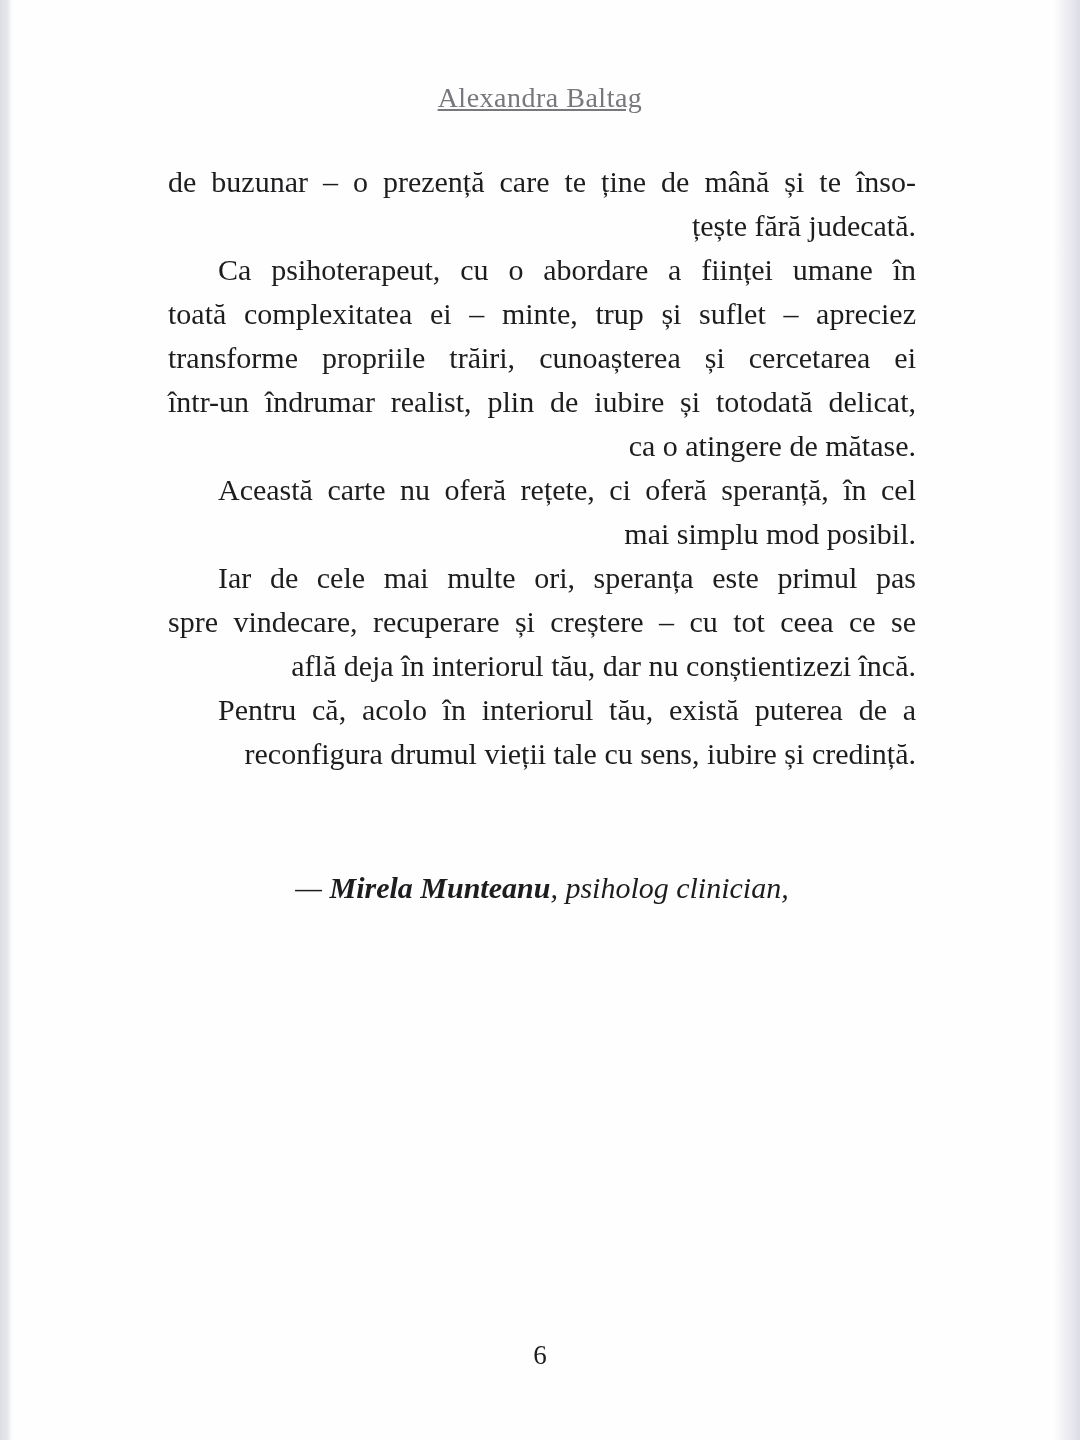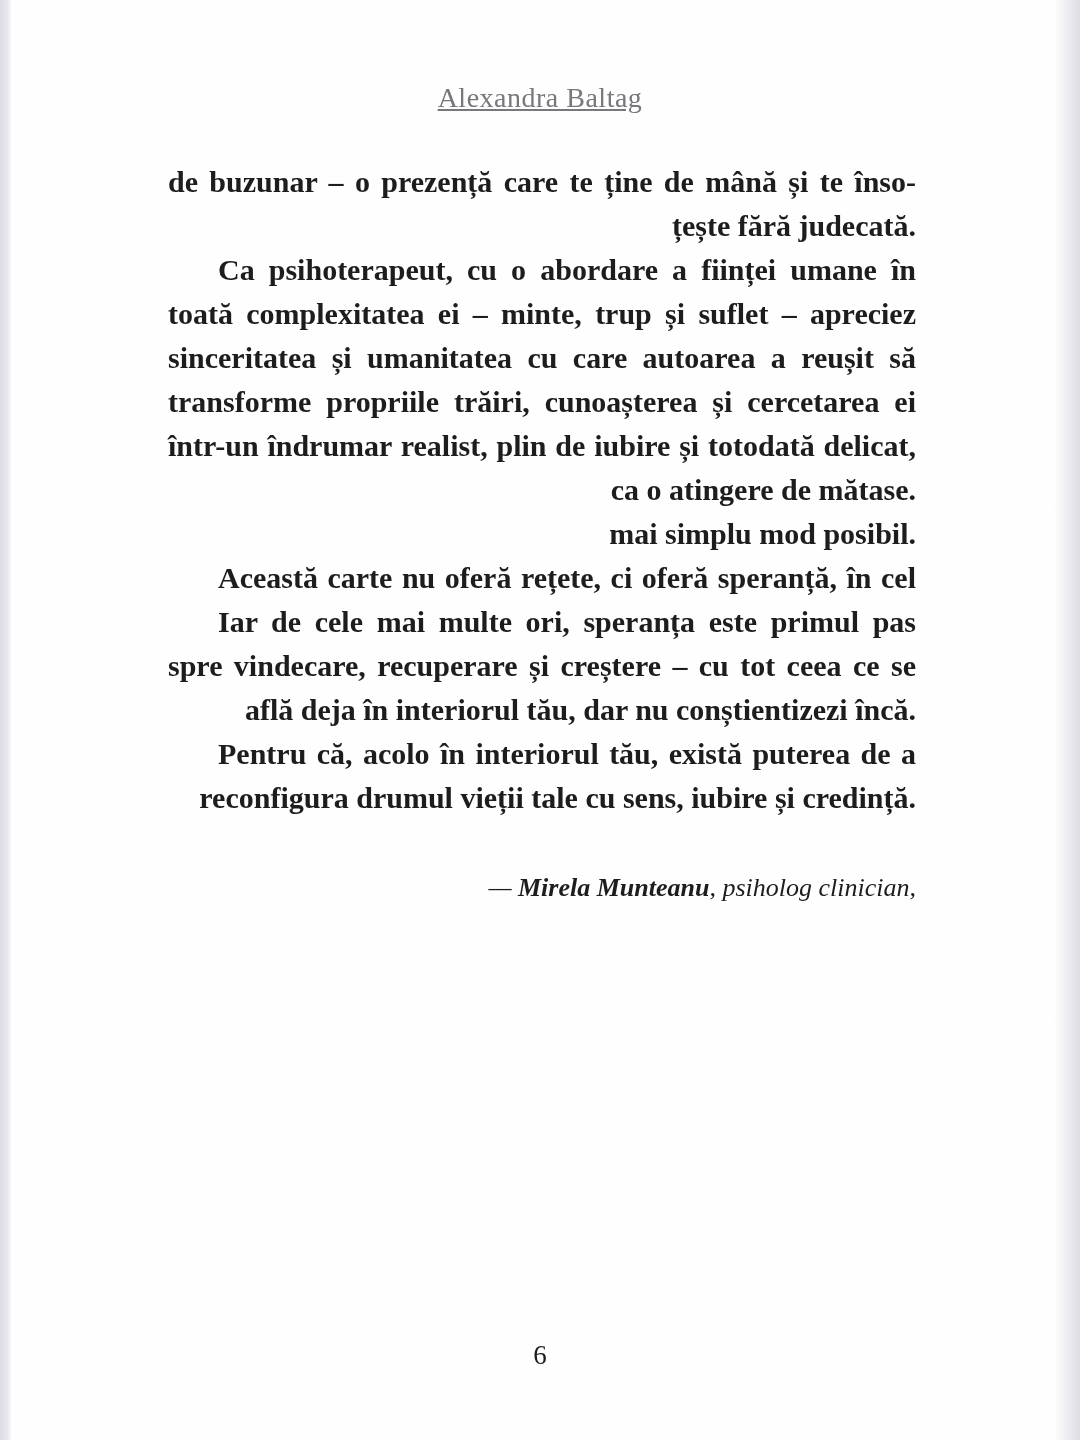--- a/index.html
+++ b/index.html
@@ -46,37 +46,36 @@
     left: 168px;
     top: 160px;
     width: 748px;
     font-size: 30px;
     line-height: 44px;
     color: var(--text-color, #1d1d1f);
   }
   .body-line {
     text-align: justify;
     text-align-last: justify;
-    font-weight: bold;
   }
   .body-line.last {
     text-align: right;
     text-align-last: auto;
   }
   .body-line.indent {
     text-indent: 50px;
   }
   .attribution {
     position: absolute;
     left: 168px;
     top: 864px;
     width: 748px;
-    text-align: right;
+    text-align: center;
     font-style: italic;
-    font-size: 26px;
+    font-size: 30px;
     line-height: 47px;
     color: var(--text-color, #1d1d1f);
   }
   .attribution .author-name {
     font-weight: bold;
   }
   .page-number {
     position: absolute;
     left: 0; right: 0;
     top: 1340px;
@@ -92,26 +91,25 @@
   <div class="edge-left"></div>
   <div class="edge-right"></div>
 
   <div class="running-header">Alexandra Baltag</div>
 
   <div class="text-block">
       <div class="body-line">de buzunar – o prezență care te ține de mână și te înso-</div>
       <div class="body-line last">țește fără judecată.</div>
       <div class="body-line indent">Ca psihoterapeut, cu o abordare a ființei umane în</div>
       <div class="body-line">toată complexitatea ei – minte, trup și suflet – apreciez</div>
-      <div class="body-line">sinceritatea și umanitatea cu care autoarea a reușit să</div>
       <div class="body-line">transforme propriile trăiri, cunoașterea și cercetarea ei</div>
       <div class="body-line">într-un îndrumar realist, plin de iubire și totodată delicat,</div>
       <div class="body-line last">ca o atingere de mătase.</div>
+      <div class="body-line indent">Această carte nu oferă rețete, ci oferă speranță, în cel</div>
       <div class="body-line last">mai simplu mod posibil.</div>
-      <div class="body-line indent">Această carte nu oferă rețete, ci oferă speranță, în cel</div>
       <div class="body-line indent">Iar de cele mai multe ori, speranța este primul pas</div>
       <div class="body-line">spre vindecare, recuperare și creștere – cu tot ceea ce se</div>
       <div class="body-line last">află deja în interiorul tău, dar nu conștientizezi încă.</div>
       <div class="body-line indent">Pentru că, acolo în interiorul tău, există puterea de a</div>
       <div class="body-line last">reconfigura drumul vieții tale cu sens, iubire și credință.</div>
     </div>
 
   <div class="attribution">
     <div><span>— </span><span class="author-name">Mirela Munteanu</span><span>, psiholog clinician,</span></div>
   </div>

